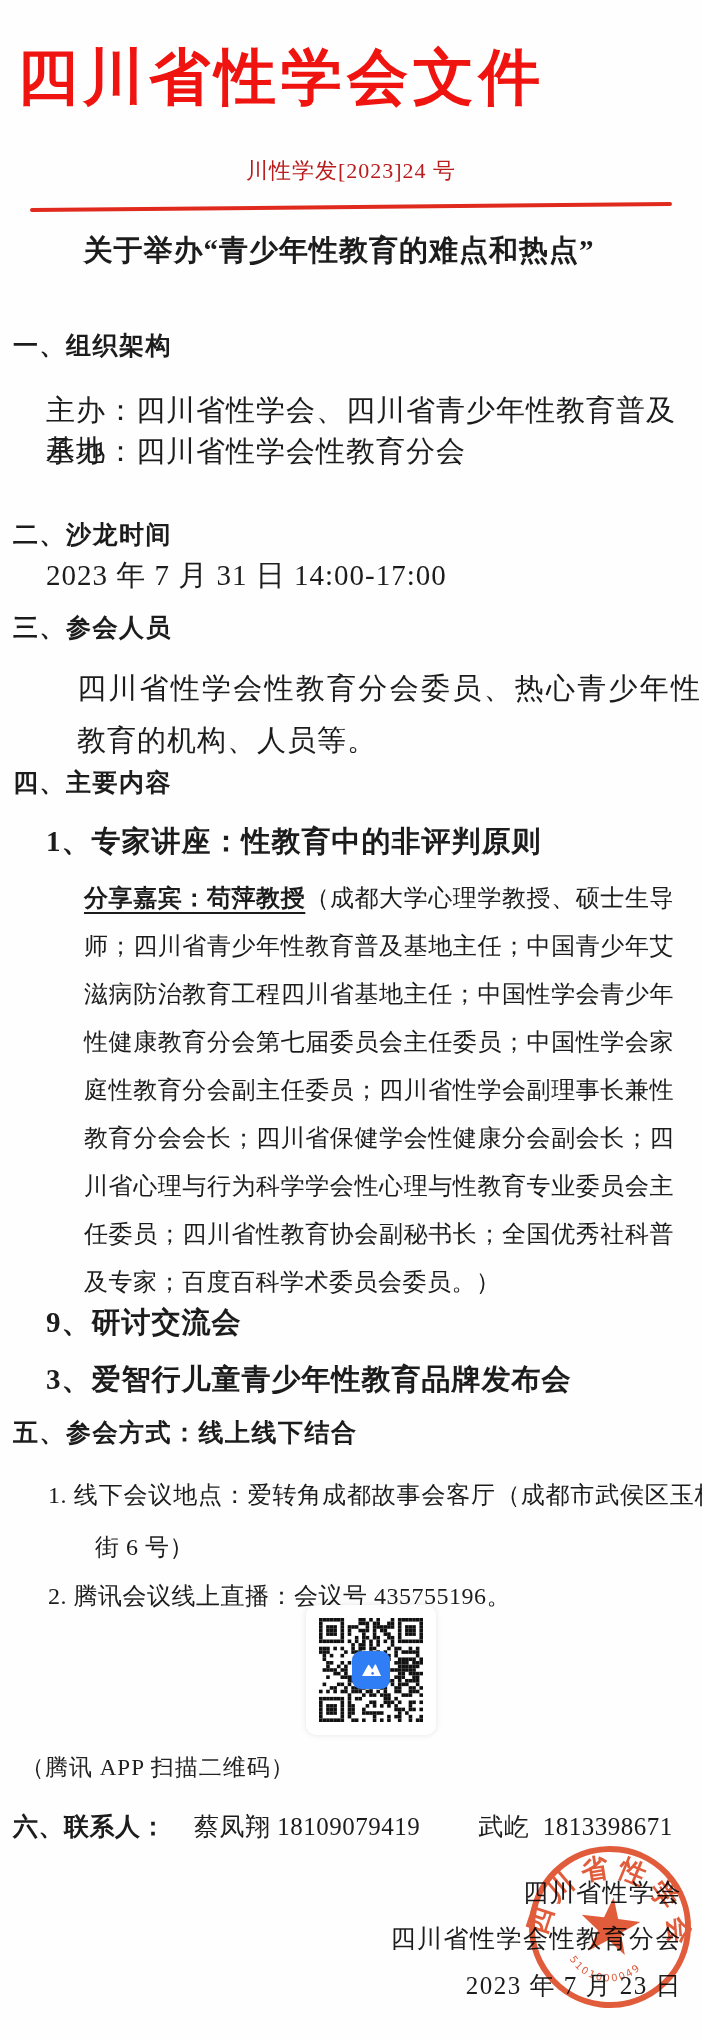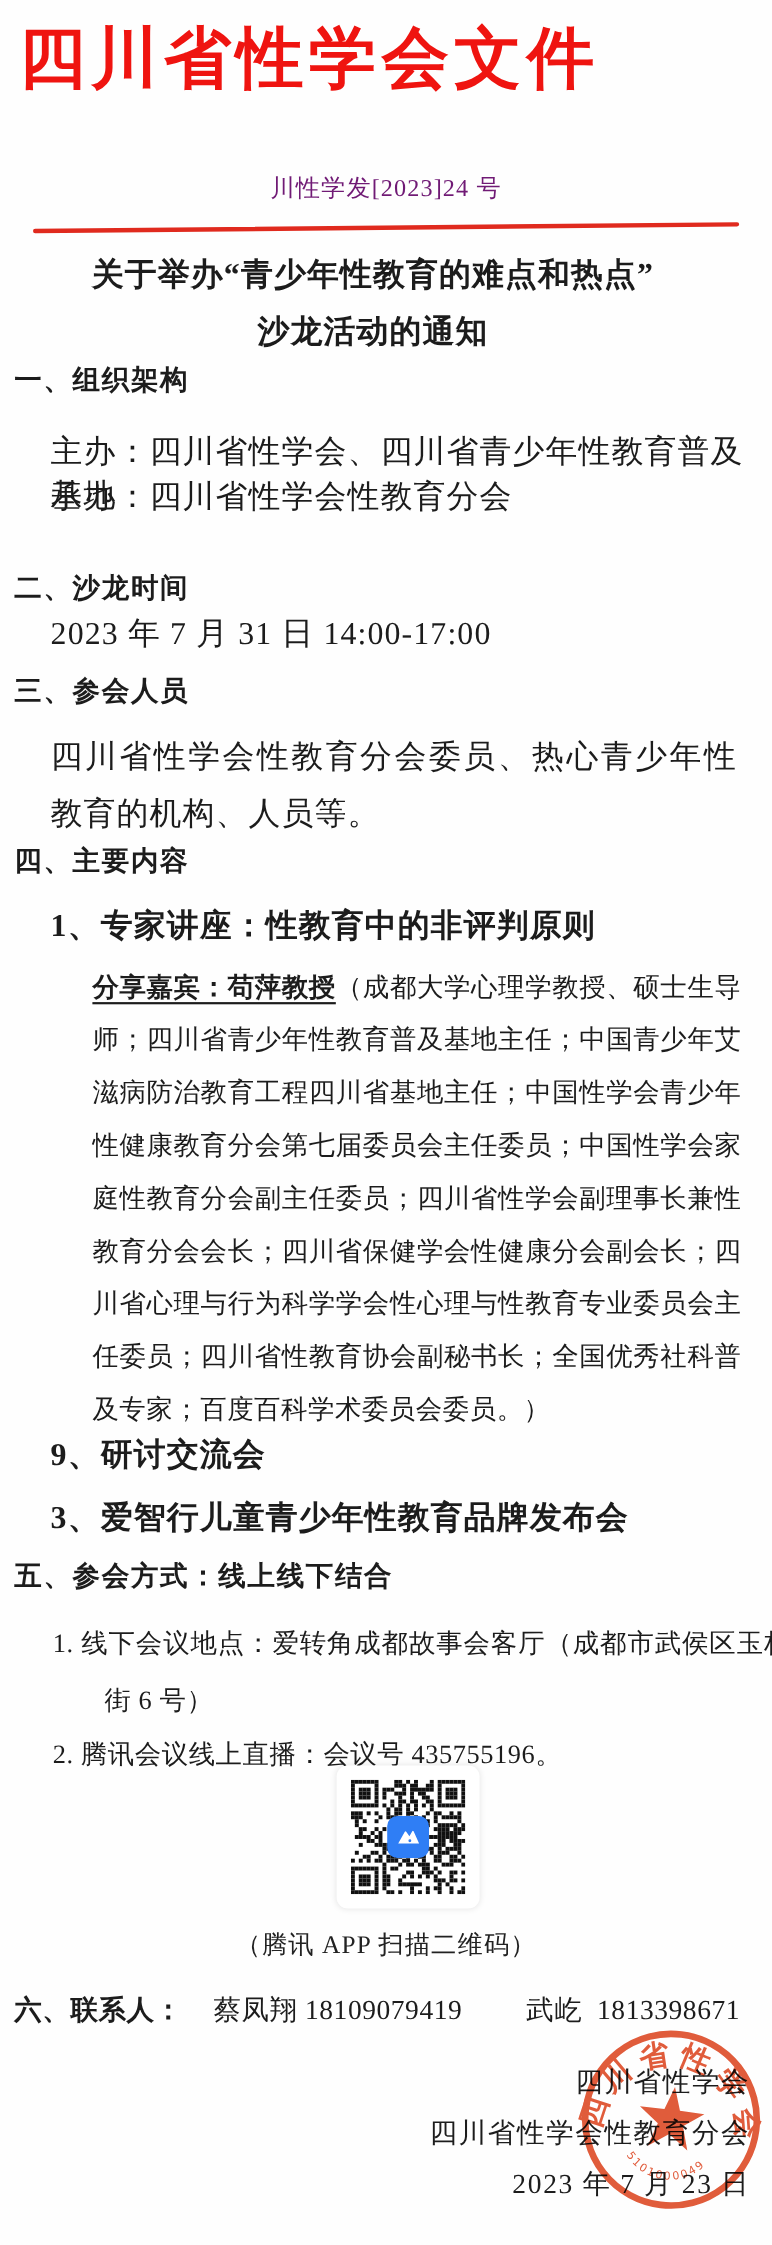--- a/index.html
+++ b/index.html
@@ -4,41 +4,41 @@
 <style>
   html,body{margin:0;padding:0;}
   body{
     width:702px;height:2041px;position:relative;background:#fefefe;
     font-family:"Liberation Serif","DejaVu Serif",serif;
     color:#1c1c1c;overflow:hidden;
   }
   .abs{position:absolute;}
   
   .red-head{
-    left:0;top:18px;width:562px;text-align:center;
+    left:0;top:41px;width:562px;text-align:center;
     font-size:61px;font-weight:bold;letter-spacing:5px;
     color:#ef1410;line-height:74px;white-space:nowrap;
   }
   .doc-number{
     left:0;top:156px;width:702px;text-align:center;
-    font-size:22px;color:#701a75;letter-spacing:1px;
+    font-size:22px;color:#b91c1c;letter-spacing:1px;
   }
   .red-line{
     left:30px;top:205px;width:642px;height:4px;background:#e02a1e;
     transform:rotate(-0.55deg);border-radius:2px;
   }
   
   .notice-title{
     left:0;top:224px;width:678px;text-align:center;
     font-size:29px;font-weight:bold;line-height:52px;letter-spacing:1px;
   }
   
   .h-sec{left:13px;font-size:25px;font-weight:bold;letter-spacing:1.5px;white-space:nowrap;}
   .t-body{font-size:29px;letter-spacing:1px;}
-  .lh{line-height:52px;}
+  .lh{line-height:52px;margin-left:31px;}
   .indent1{left:46px;}
   .w-par{width:624px;text-align:justify;}
   .guest{
     left:84px;top:874px;width:590px;text-align:justify;
     font-size:24px;line-height:48px;letter-spacing:0.5px;
   }
   .guest-lead{
     font-weight:bold;
     text-decoration:underline;text-decoration-thickness:2px;text-underline-offset:6px;
   }
@@ -52,21 +52,21 @@
     left:306px;top:1605px;width:104px;height:104px;background:#ffffff;
     border-radius:10px;padding:13px;box-shadow:0 0 6px rgba(0,0,0,0.10);
   }
   .qr-wrap{position:relative;width:104px;height:104px;}
   .qr-svg{display:block;width:104px;height:104px;}
   .qr-logo{
     position:absolute;left:33px;top:33px;width:38px;height:38px;
     background:#2f7ef5;border-radius:9px;display:flex;align-items:center;justify-content:center;
   }
   .qr-caption{
-    left:21px;top:1752px;width:660px;text-align:center;
+    left:21px;top:1752px;width:660px;text-align:left;
     font-size:23px;letter-spacing:1px;color:#222;
   }
   
   .contact{left:13px;top:1810px;font-size:25px;white-space:nowrap;letter-spacing:0.5px;}
   .contact .gap1{display:inline-block;width:28px;}
   .contact .gap2{display:inline-block;width:58px;}
   
   .sig{right:20px;text-align:right;font-size:25px;letter-spacing:1.5px;white-space:nowrap;}
   
   .seal{
@@ -76,21 +76,20 @@
 </style>
 </head>
 <body>
 
 <div class="abs red-head">四川省性学会文件</div>
 <div class="abs doc-number">川性学发[2023]24 号</div>
 <div class="abs red-line"></div>
 
 <div class="abs notice-title">
   <div>关于举办“青少年性教育的难点和热点”</div>
-  <div>沙龙活动的通知</div>
 </div>
 
 <div class="abs h-sec" style="top:329px;">一、组织架构</div>
 <div class="abs t-body indent1" style="top:391px;">主办：四川省性学会、四川省青少年性教育普及基地</div>
 <div class="abs t-body indent1" style="top:432px;">承办：四川省性学会性教育分会</div>
 
 <div class="abs h-sec" style="top:518px;">二、沙龙时间</div>
 <div class="abs t-body indent1" style="top:556px;">2023 年 7 月 31 日 14:00-17:00</div>
 
 <div class="abs h-sec" style="top:611px;">三、参会人员</div>

